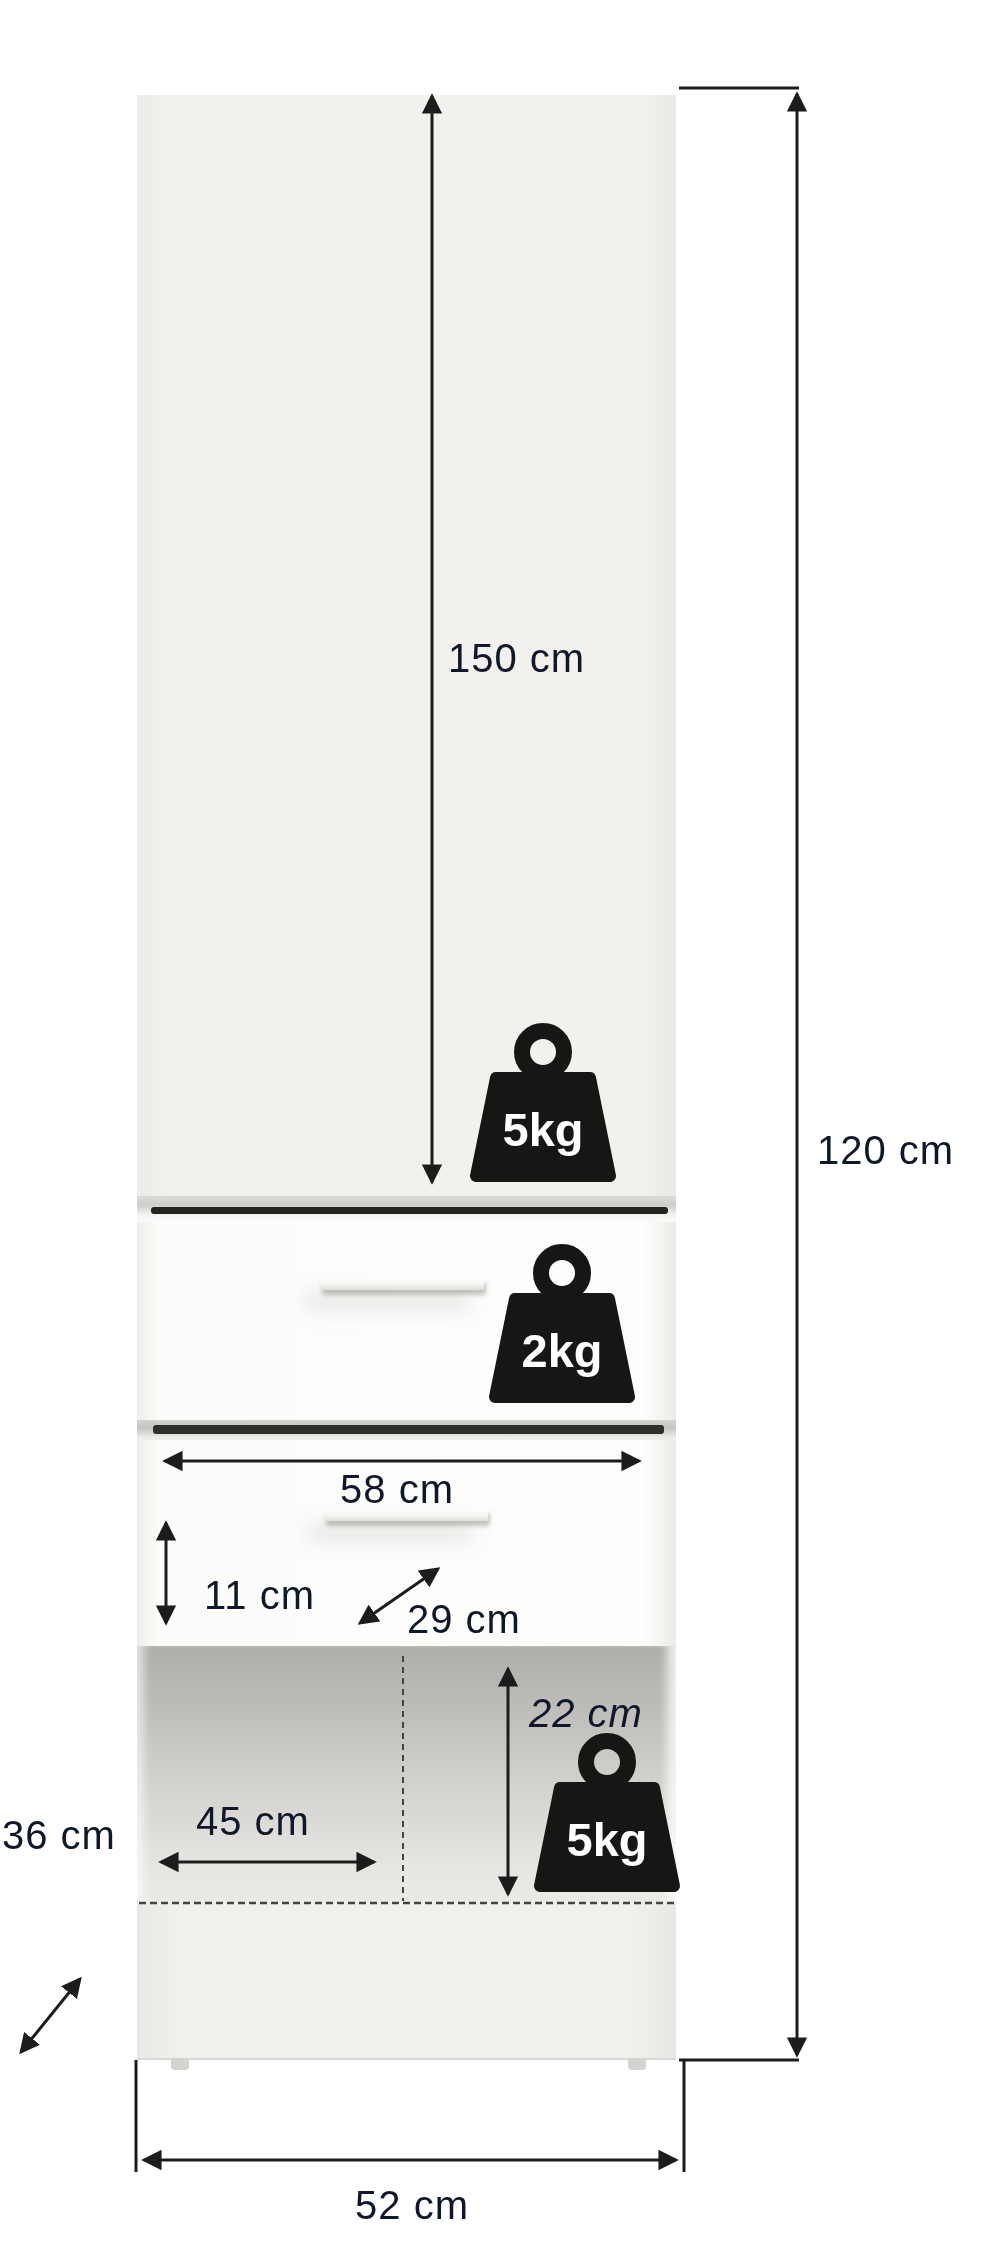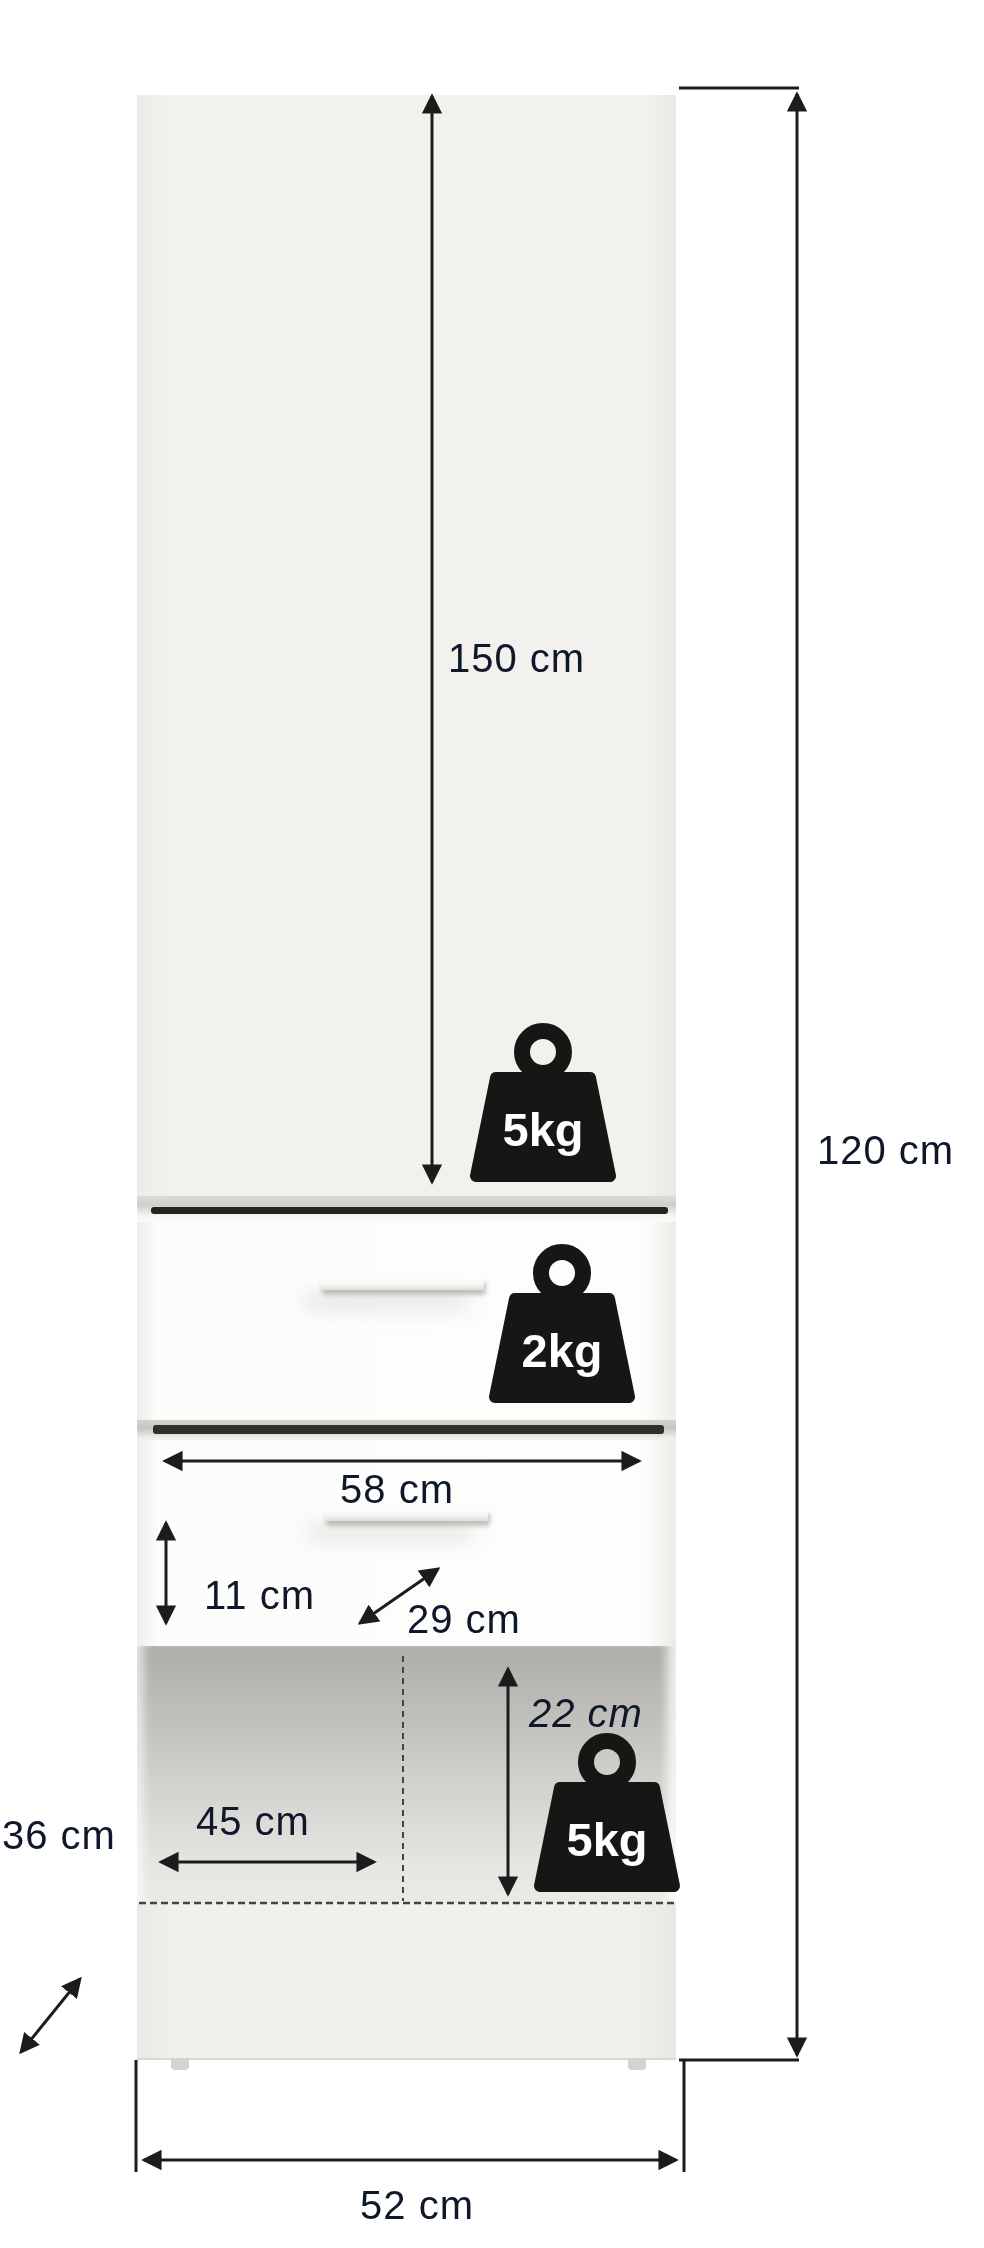--- a/index.html
+++ b/index.html
@@ -137,15 +137,15 @@
   </svg>
 
   <div class="label" style="left:448px;top:635px;">150 cm</div>
   <div class="label" style="left:817px;top:1127px;">120 cm</div>
   <div class="label center" style="left:317px;top:1466px;width:160px;">58 cm</div>
   <div class="label" style="left:176px;top:1572px;margin-left:28px;">11 cm</div>
   <div class="label" style="left:407px;top:1596px;">29 cm</div>
   <div class="label" style="left:529px;top:1690px;font-style:italic;">22 cm</div>
   <div class="label" style="left:196px;top:1798px;">45 cm</div>
   <div class="label" style="left:2px;top:1812px;">36 cm</div>
-  <div class="label center" style="left:314px;top:2182px;width:160px;text-align:right;">52 cm</div>
+  <div class="label center" style="left:332px;top:2182px;width:160px;">52 cm</div>
 
 </div>
 
 </body></html>

